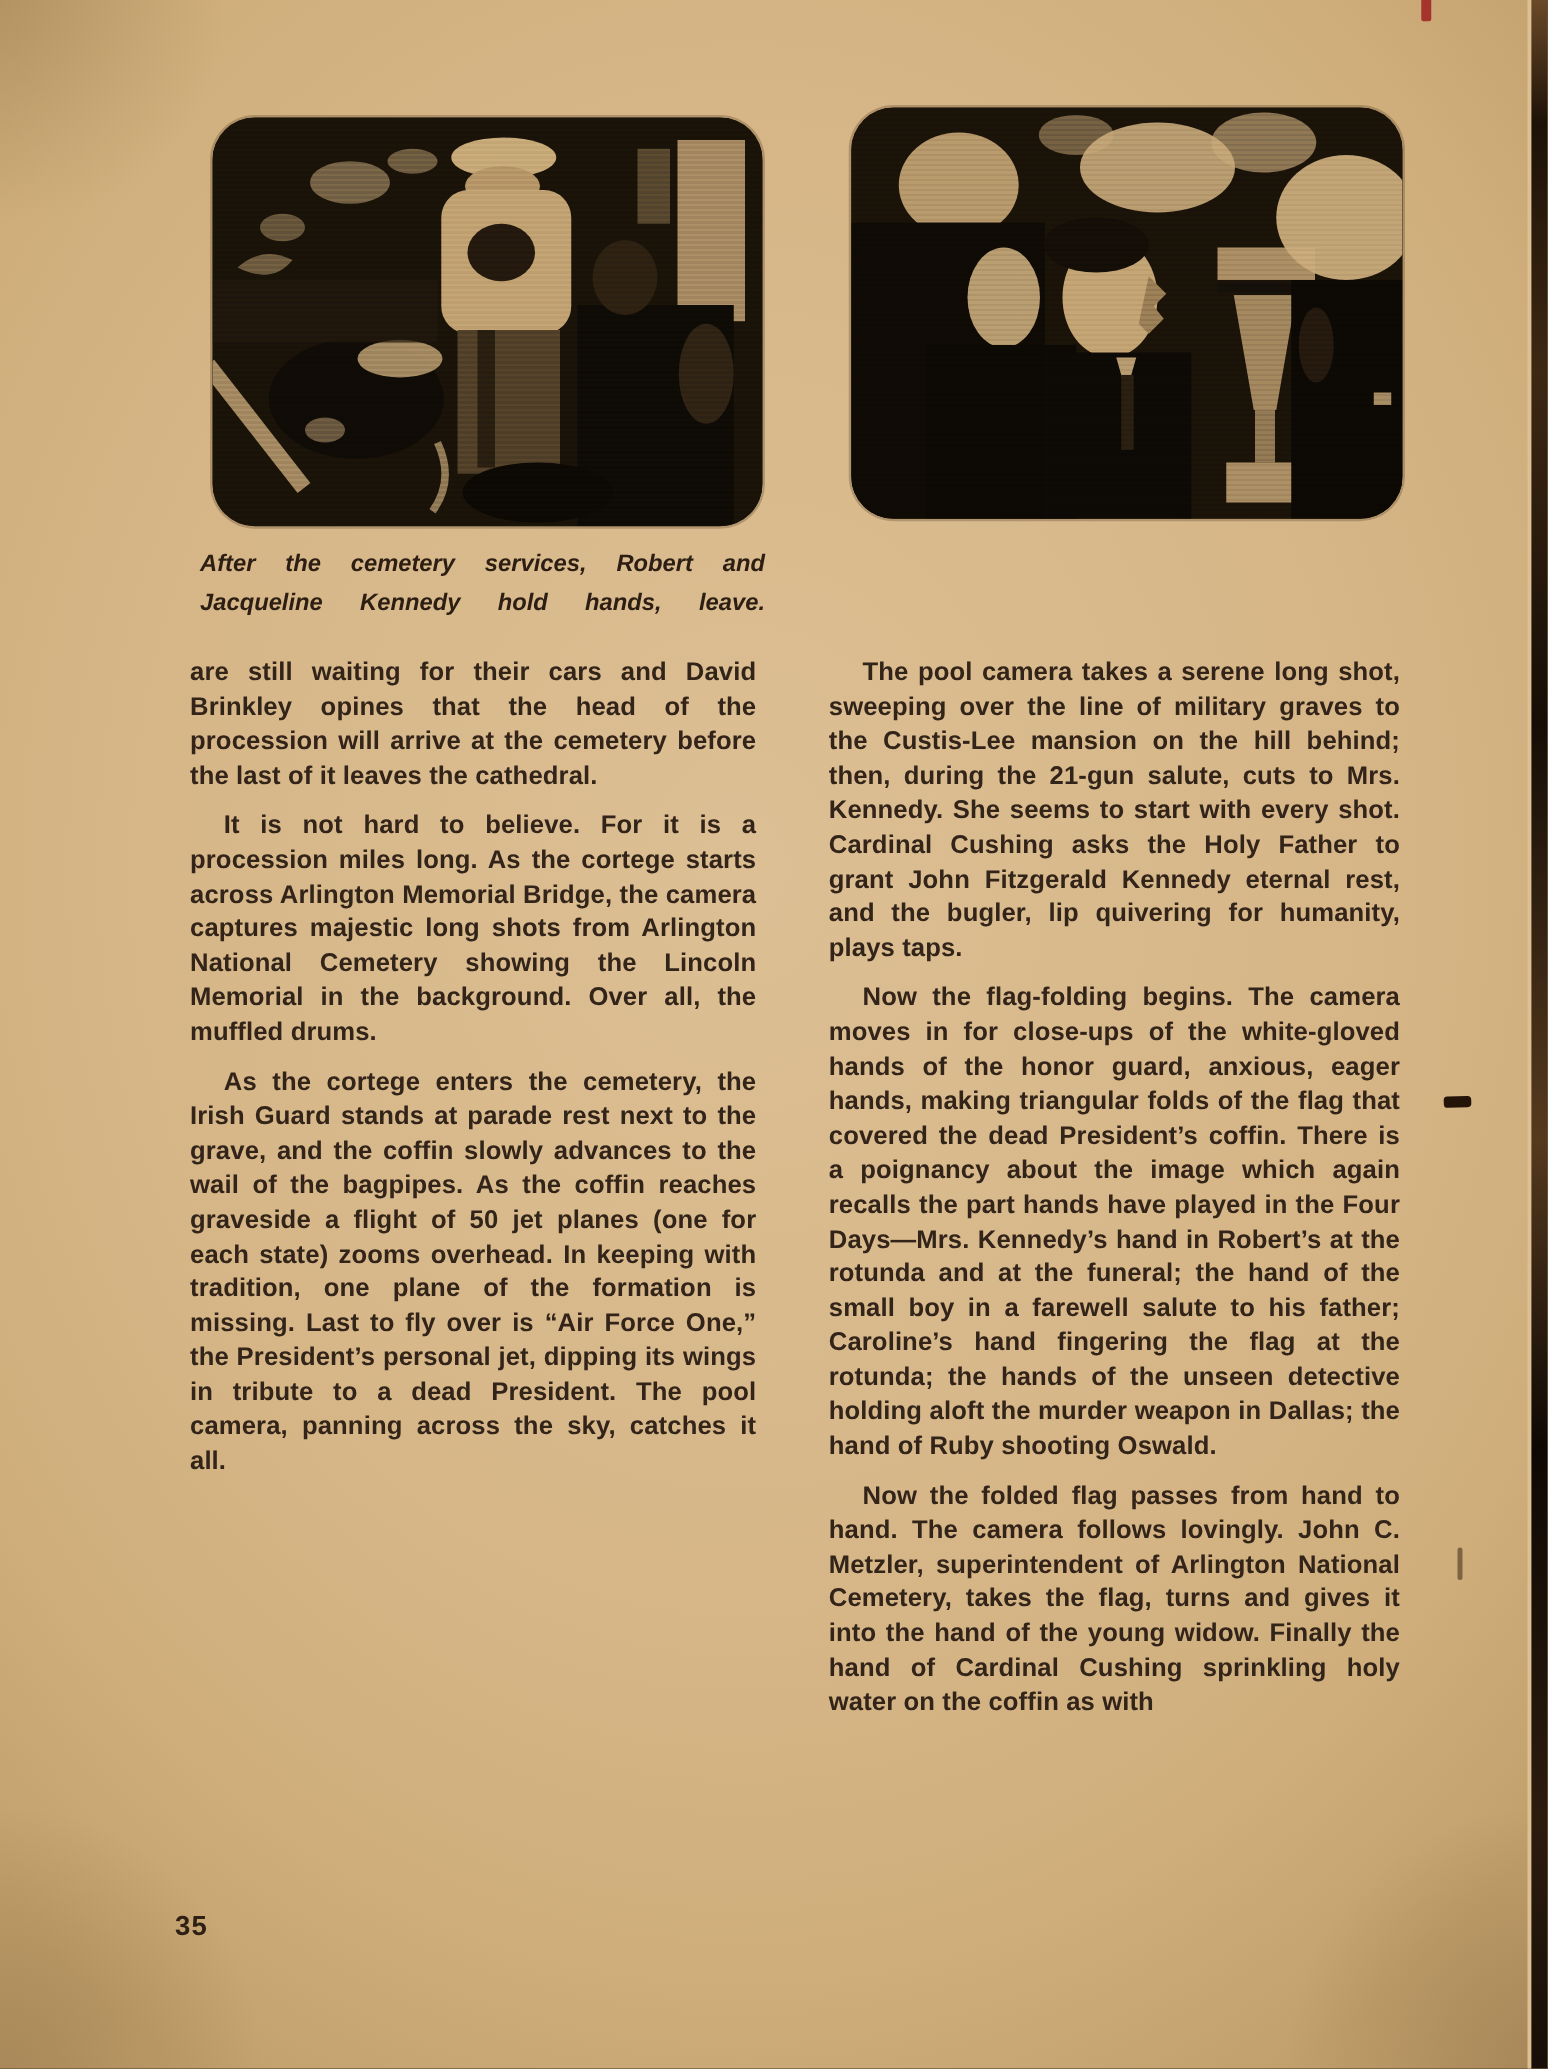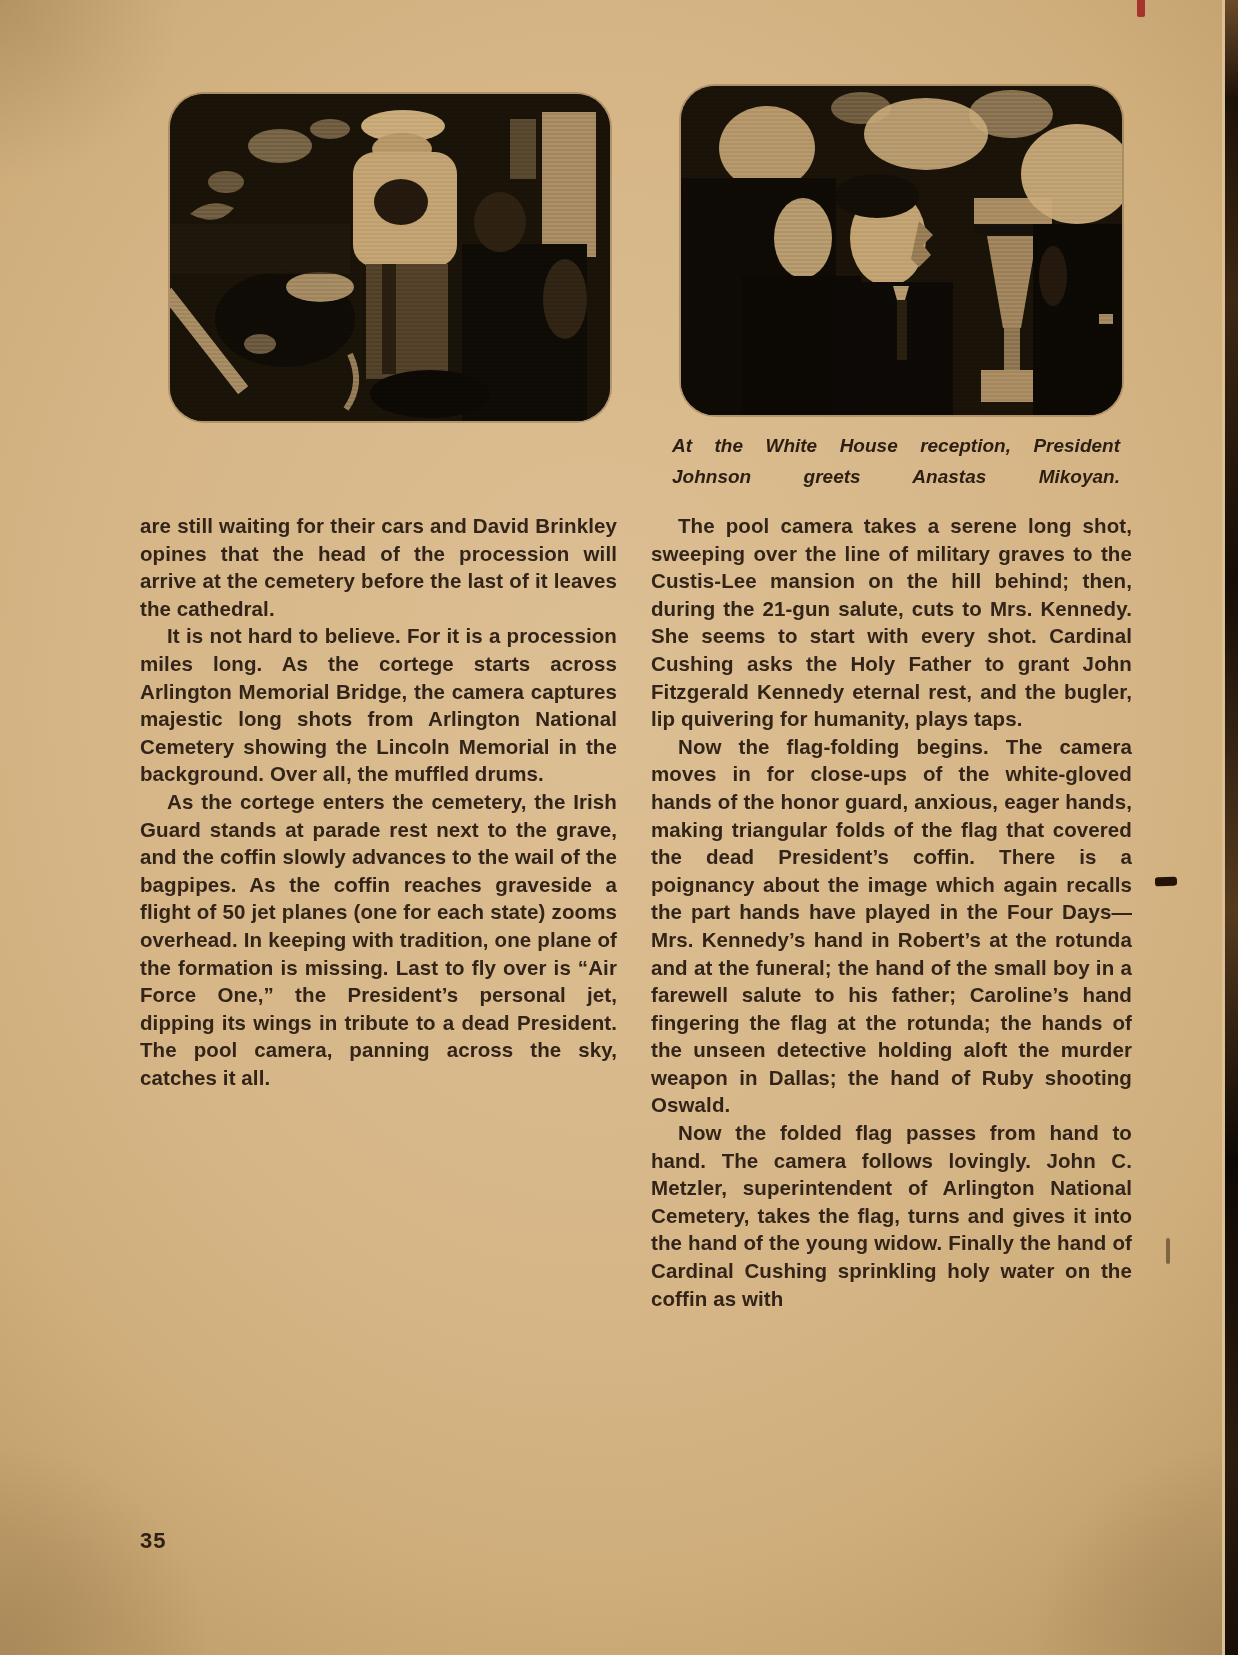--- a/index.html
+++ b/index.html
@@ -47,21 +47,21 @@
   .column{
     position:absolute;top:512px;
     font-size:20.5px;line-height:27.6px;
     font-weight:bold;
     text-align:justify;
     letter-spacing:.1px;
     color:#33241a;
   }
   #column-left{left:140px;width:477px;}
   #column-right{left:651px;width:481px;}
-  .column p{margin:0;}
+  .column p{margin:12px;}
   .column p.indent{text-indent:27px;}
   .page-number{
     position:absolute;left:140px;top:1528px;
     font-size:22px;font-weight:bold;color:#2e2014;
     letter-spacing:1px;
   }
   .page-edge{
     position:absolute;right:0;top:0;width:13px;height:1655px;
     border-left:3px solid #dcbf92;
     background:linear-gradient(180deg,
@@ -149,21 +149,21 @@
       <rect x="300" y="284" width="62" height="32" fill="#c3a577" opacity=".85"></rect>
 
       <ellipse cx="396" cy="88" rx="56" ry="50" fill="#c9ac7e" opacity=".95"></ellipse>
       <rect x="352" y="138" width="89" height="191" fill="#0c0804"></rect>
       <rect x="418" y="228" width="14" height="10" fill="#c9ac7e" opacity=".8"></rect>
       <ellipse cx="372" cy="190" rx="14" ry="30" fill="#241a0e"></ellipse>
     </svg>
     <div class="grain"></div>
   </div>
 
-  <div class="caption" id="caption-right">At the White House reception, President Johnson greets Anastas Mikoyan.</div>
+  <div class="caption" id="caption-left">After the cemetery services, Robert and Jacqueline Kennedy hold hands, leave.</div>
 
   <div class="column" id="column-left">
     <p>are still waiting for their cars and David Brinkley opines that the head of the procession will arrive at the cemetery before the last of it leaves the cathedral.</p>
     <p class="indent">It is not hard to believe. For it is a procession miles long. As the cortege starts across Arlington Memorial Bridge, the camera captures majestic long shots from Arlington National Cemetery showing the Lincoln Memorial in the background. Over all, the muffled drums.</p>
     <p class="indent">As the cortege enters the cemetery, the Irish Guard stands at parade rest next to the grave, and the coffin slowly advances to the wail of the bagpipes. As the coffin reaches graveside a flight of 50 jet planes (one for each state) zooms overhead. In keeping with tradition, one plane of the formation is missing. Last to fly over is “Air Force One,” the President’s personal jet, dipping its wings in tribute to a dead President. The pool camera, panning across the sky, catches it all.</p>
   </div>
 
   <div class="column" id="column-right">
     <p class="indent">The pool camera takes a serene long shot, sweeping over the line of military graves to the Custis-Lee mansion on the hill behind; then, during the 21-gun salute, cuts to Mrs. Kennedy. She seems to start with every shot. Cardinal Cushing asks the Holy Father to grant John Fitzgerald Kennedy eternal rest, and the bugler, lip quivering for humanity, plays taps.</p>
     <p class="indent">Now the flag-folding begins. The camera moves in for close-ups of the white-gloved hands of the honor guard, anxious, eager hands, making triangular folds of the flag that covered the dead President’s coffin. There is a poignancy about the image which again recalls the part hands have played in the Four Days—Mrs. Kennedy’s hand in Robert’s at the rotunda and at the funeral; the hand of the small boy in a farewell salute to his father; Caroline’s hand fingering the flag at the rotunda; the hands of the unseen detective holding aloft the murder weapon in Dallas; the hand of Ruby shooting Oswald.</p>

